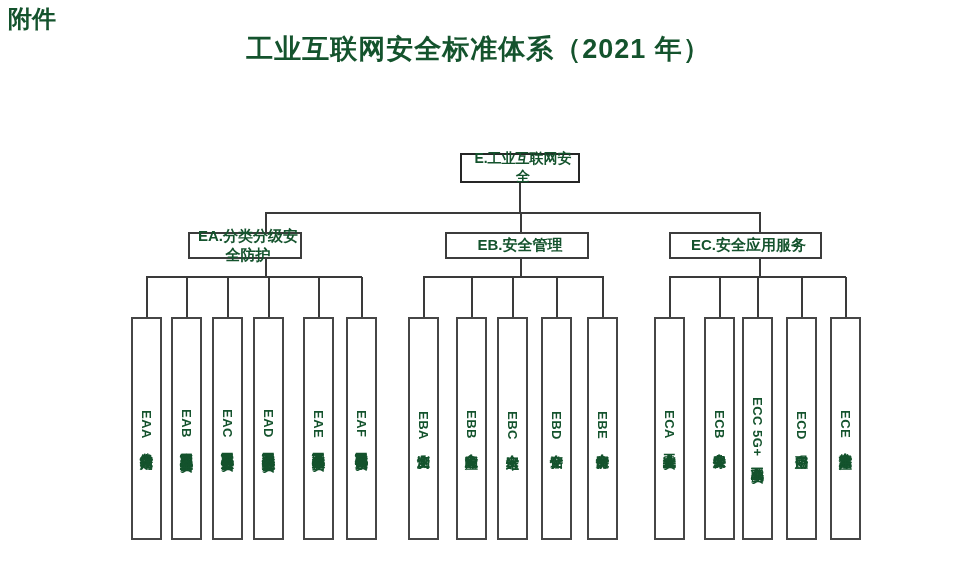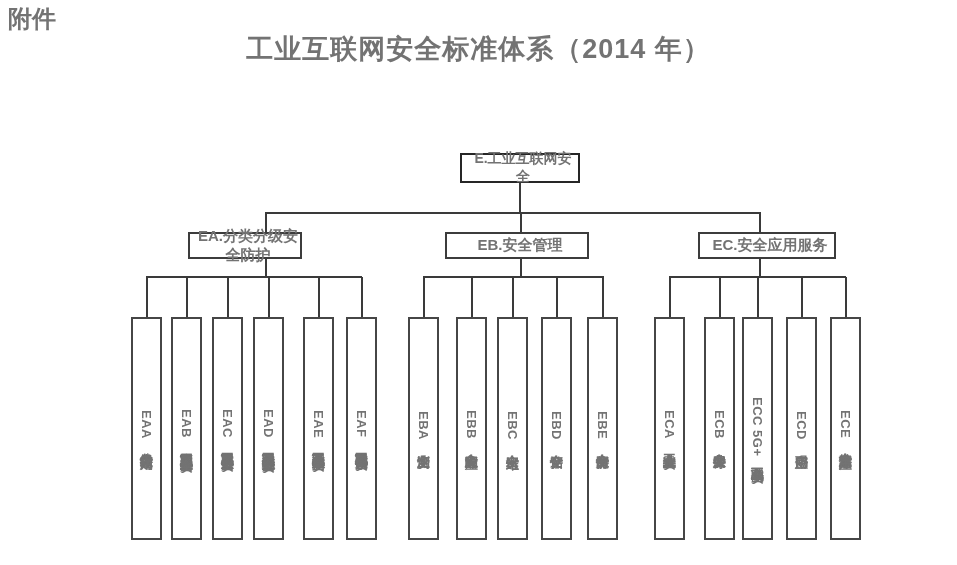--- a/index.html
+++ b/index.html
@@ -6,21 +6,21 @@
     margin: 0;
     padding: 0;
     background: #ffffff;
   }
   .canvas {
     position: relative;
     width: 957px;
     height: 565px;
     background: #ffffff;
     font-family: "Liberation Sans", sans-serif;
-    color: #737373;
+    color: #14532d;
     overflow: hidden;
   }
   .attachment {
     position: absolute;
     top: 3px;
     left: 8px;
     font-size: 24px;
     font-weight: bold;
   }
   .title {
@@ -92,21 +92,21 @@
     letter-spacing: 0.5px;
     white-space: nowrap;
   }
 </style>
 </head>
 <body>
 
 <div class="canvas">
 
   <div class="attachment">附件</div>
-  <h1 class="title">工业互联网安全标准体系（2014 年）</h1>
+  <h1 class="title">工业互联网安全标准体系（2021 年）</h1>
 
   <svg class="lines" width="957" height="565" viewBox="0 0 957 565" stroke="#3a3a3a" stroke-width="2" fill="none" shape-rendering="crispEdges">
 
     <path d="M520 183 V214"></path>
 
     <path d="M265 213 H761"></path>
 
     <path d="M266 213 V233 M521 213 V233 M760 213 V233"></path>
 
     <path d="M266 258 V278 M521 258 V278 M760 258 V278"></path>
@@ -123,21 +123,21 @@
   <div class="box root">
     <span>E.工业互联网安全</span>
   </div>
 
   <div class="box lvl2" style="left:188px;width:114px">
     <span>EA.分类分级安全防护</span>
   </div>
   <div class="box lvl2" style="left:445px;width:144px">
     <span>EB.安全管理</span>
   </div>
-  <div class="box lvl2" style="left:698px;width:138px">
+  <div class="box lvl2" style="left:669px;width:153px">
     <span>EC.安全应用服务</span>
   </div>
 
   <div class="leaf" style="left:131px">
     <span class="vtext">EAA 分类分级定级指南</span>
   </div>
   <div class="leaf" style="left:171px">
     <span class="vtext">EAB 应用工业互联网工业企业安全</span>
   </div>
   <div class="leaf" style="left:212px">

